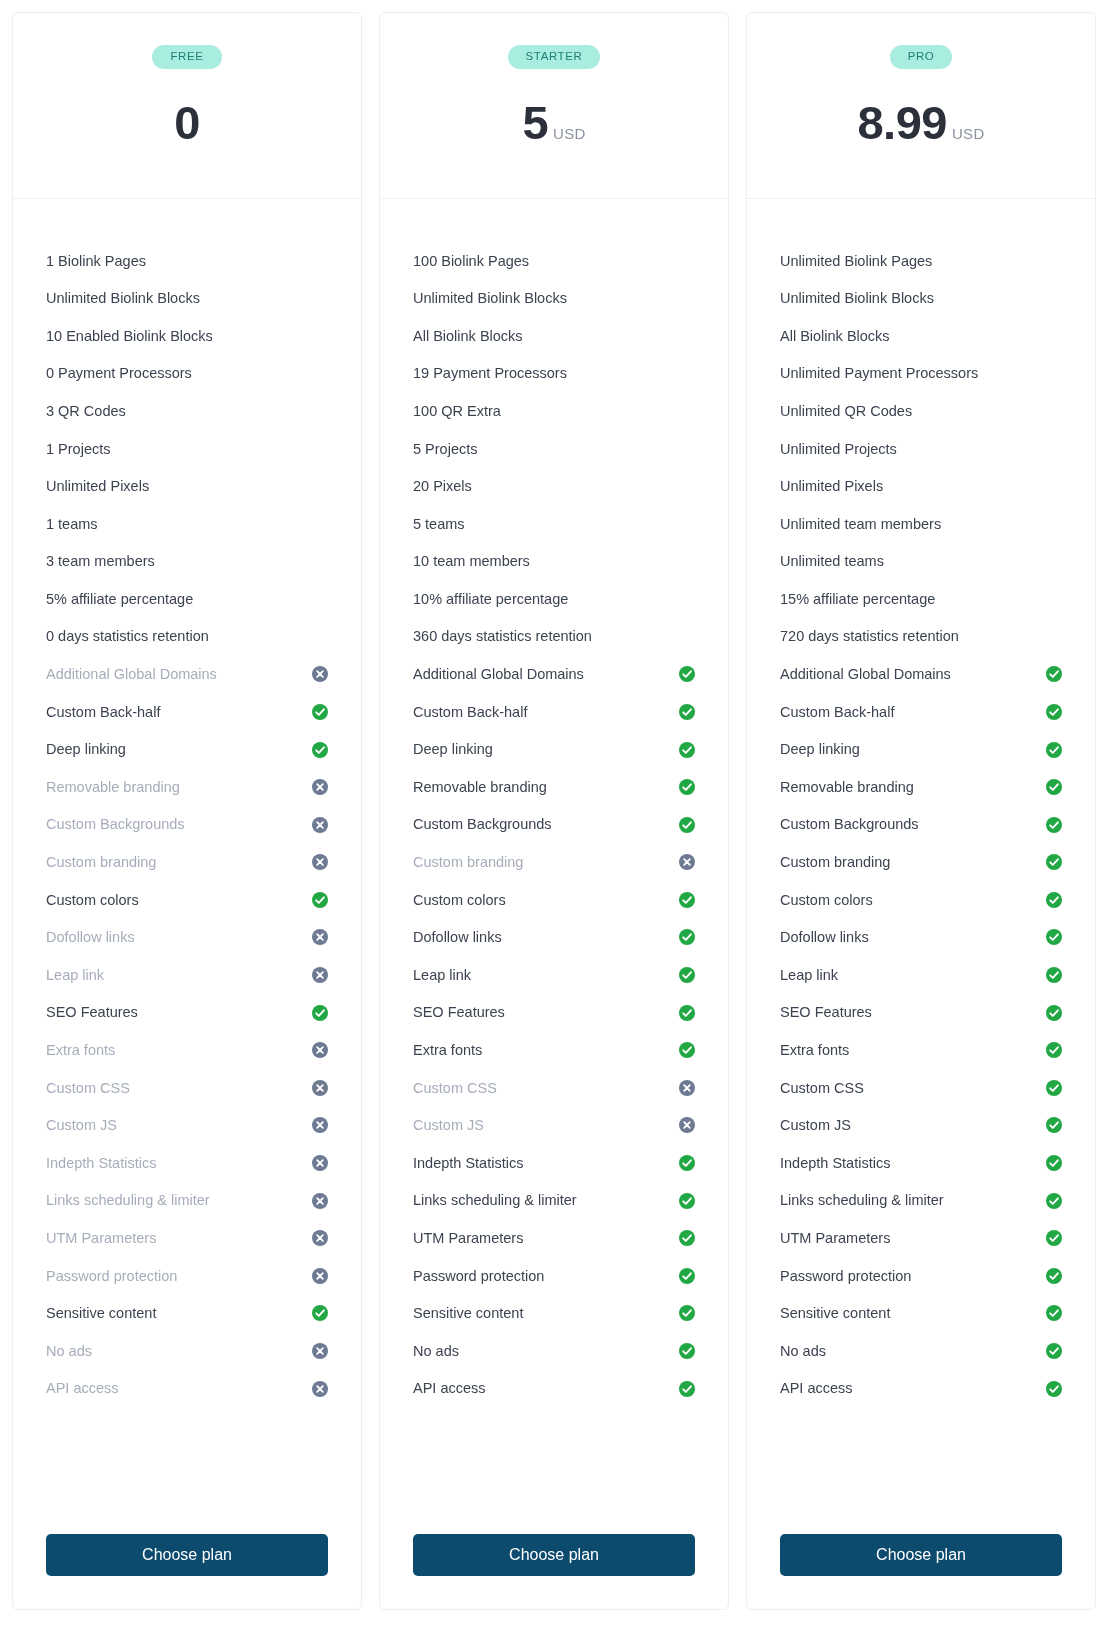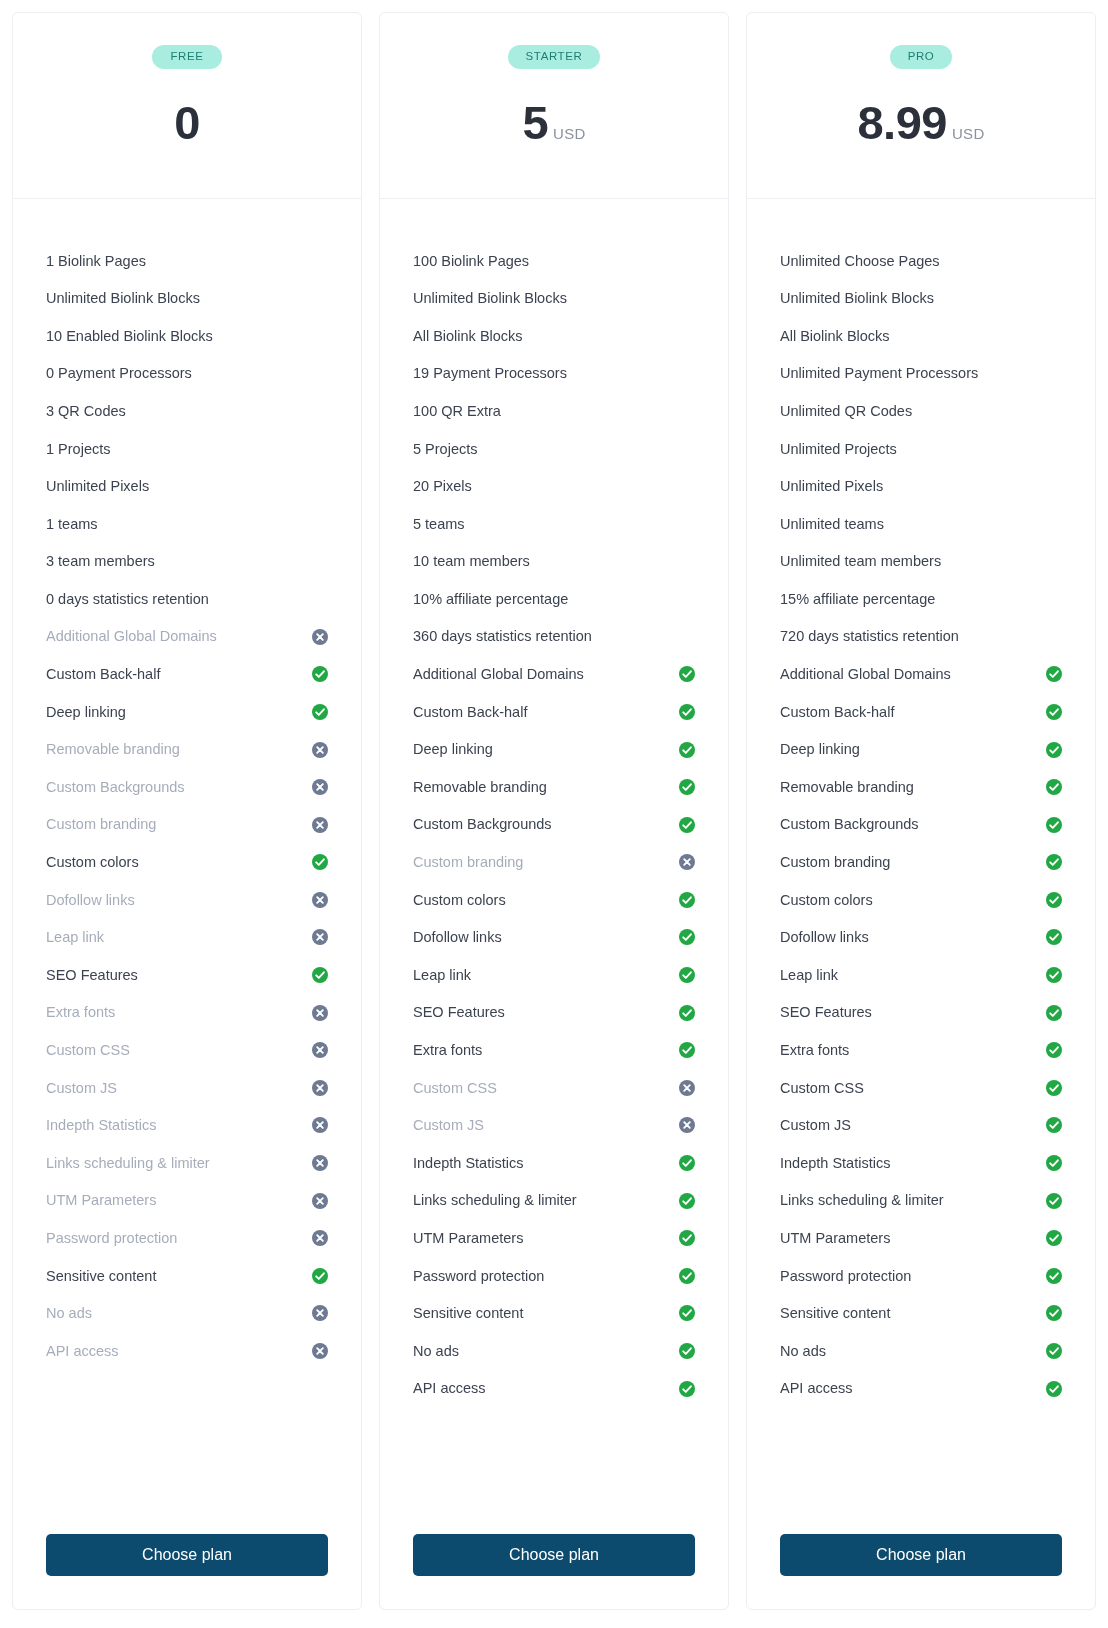--- a/index.html
+++ b/index.html
@@ -139,20 +139,23 @@
         <li class="feature-row">
           <span class="feature-label">Unlimited Pixels</span>
         </li>
         <li class="feature-row">
           <span class="feature-label">1 teams</span>
         </li>
         <li class="feature-row">
           <span class="feature-label">3 team members</span>
         </li>
         <li class="feature-row">
+          <span class="feature-label">5% affiliate percentage</span>
+        </li>
+        <li class="feature-row">
           <span class="feature-label">0 days statistics retention</span>
         </li>
         <li class="feature-row off">
           <span class="feature-label">Additional Global Domains</span>
           <span class="icon-badge no">
             <svg width="16" height="16" viewBox="0 0 16 16" aria-hidden="true">
               <path d="M5.2 5.2 L10.8 10.8 M10.8 5.2 L5.2 10.8" stroke="#ffffff" stroke-width="1.9" fill="none" stroke-linecap="round"></path>
             </svg>
           </span>
         </li>
@@ -523,45 +526,45 @@
     <div class="plan-card">
       <div class="plan-header">
         <span class="plan-badge">PRO</span>
         <div class="plan-price-row">
           <span class="plan-price">8.99</span>
           <span class="plan-currency">USD</span>
         </div>
       </div>
       <ul class="features">
         <li class="feature-row">
-          <span class="feature-label">Unlimited Choose Pages</span>
+          <span class="feature-label">Unlimited Biolink Pages</span>
         </li>
         <li class="feature-row">
           <span class="feature-label">Unlimited Biolink Blocks</span>
         </li>
         <li class="feature-row">
           <span class="feature-label">All Biolink Blocks</span>
         </li>
         <li class="feature-row">
           <span class="feature-label">Unlimited Payment Processors</span>
         </li>
         <li class="feature-row">
           <span class="feature-label">Unlimited QR Codes</span>
         </li>
         <li class="feature-row">
           <span class="feature-label">Unlimited Projects</span>
         </li>
         <li class="feature-row">
           <span class="feature-label">Unlimited Pixels</span>
         </li>
         <li class="feature-row">
+          <span class="feature-label">Unlimited team members</span>
+        </li>
+        <li class="feature-row">
           <span class="feature-label">Unlimited teams</span>
-        </li>
-        <li class="feature-row">
-          <span class="feature-label">Unlimited team members</span>
         </li>
         <li class="feature-row">
           <span class="feature-label">15% affiliate percentage</span>
         </li>
         <li class="feature-row">
           <span class="feature-label">720 days statistics retention</span>
         </li>
         <li class="feature-row">
           <span class="feature-label">Additional Global Domains</span>
           <span class="icon-badge yes">

